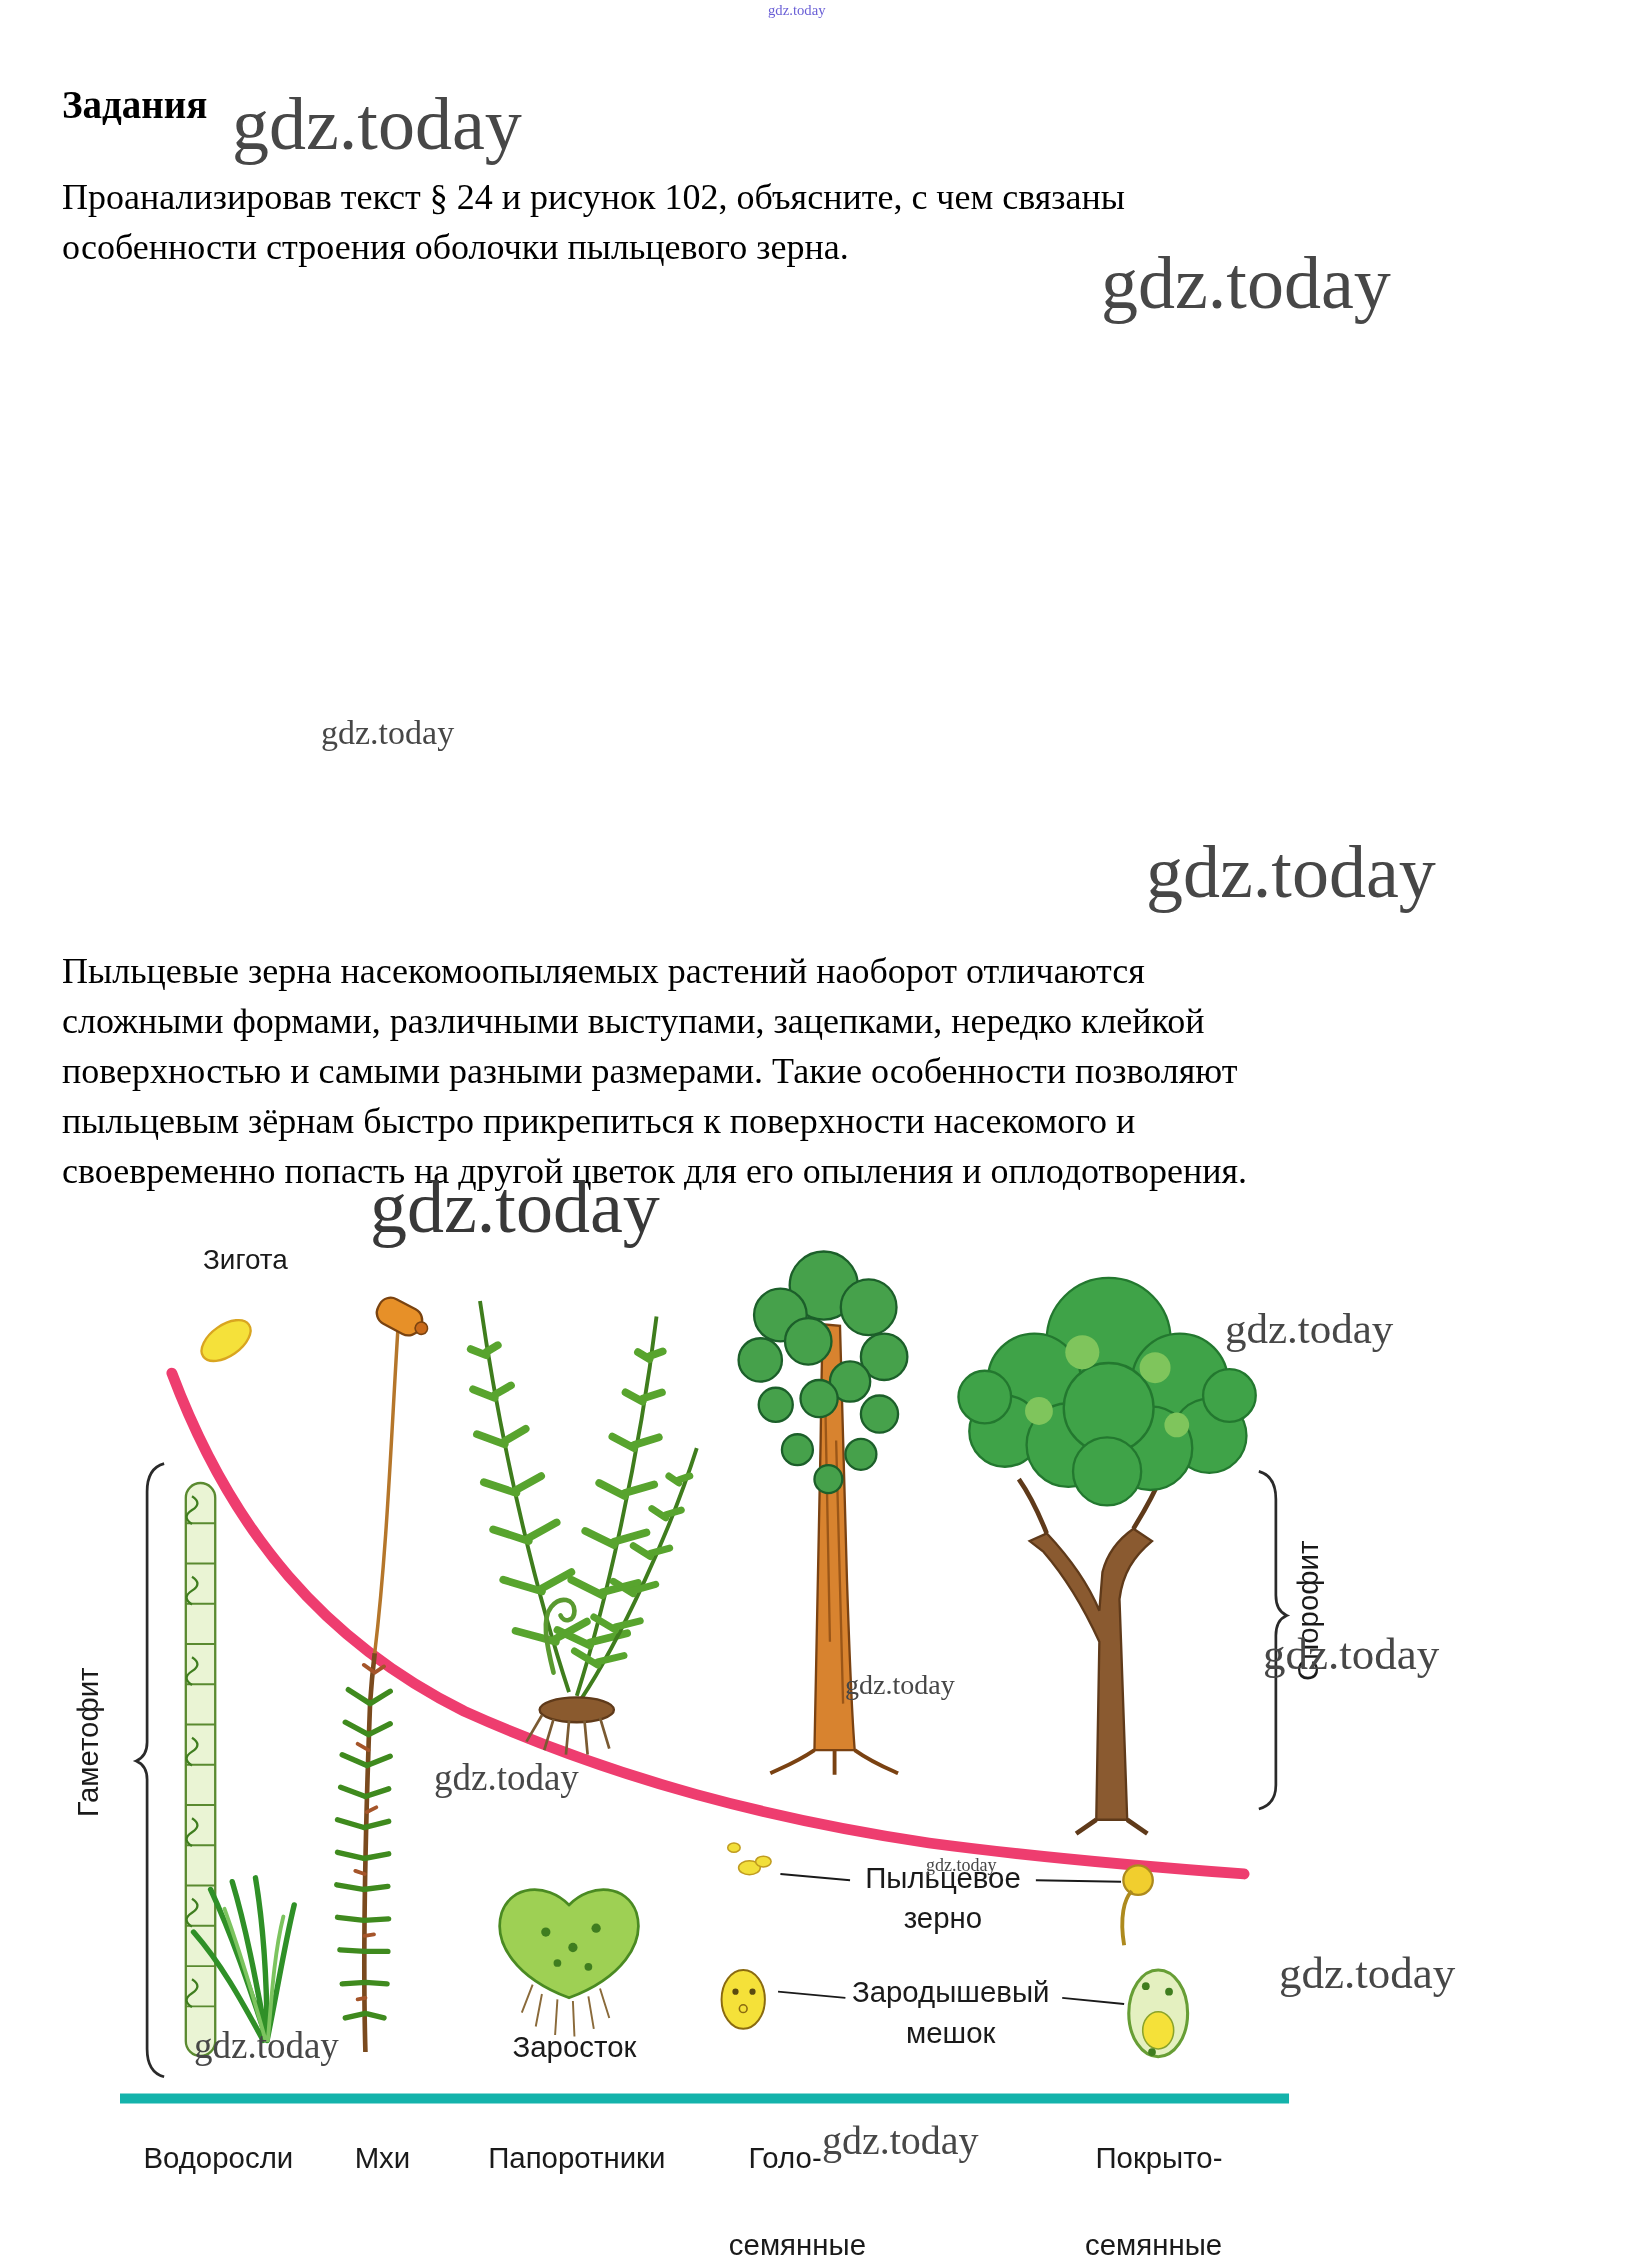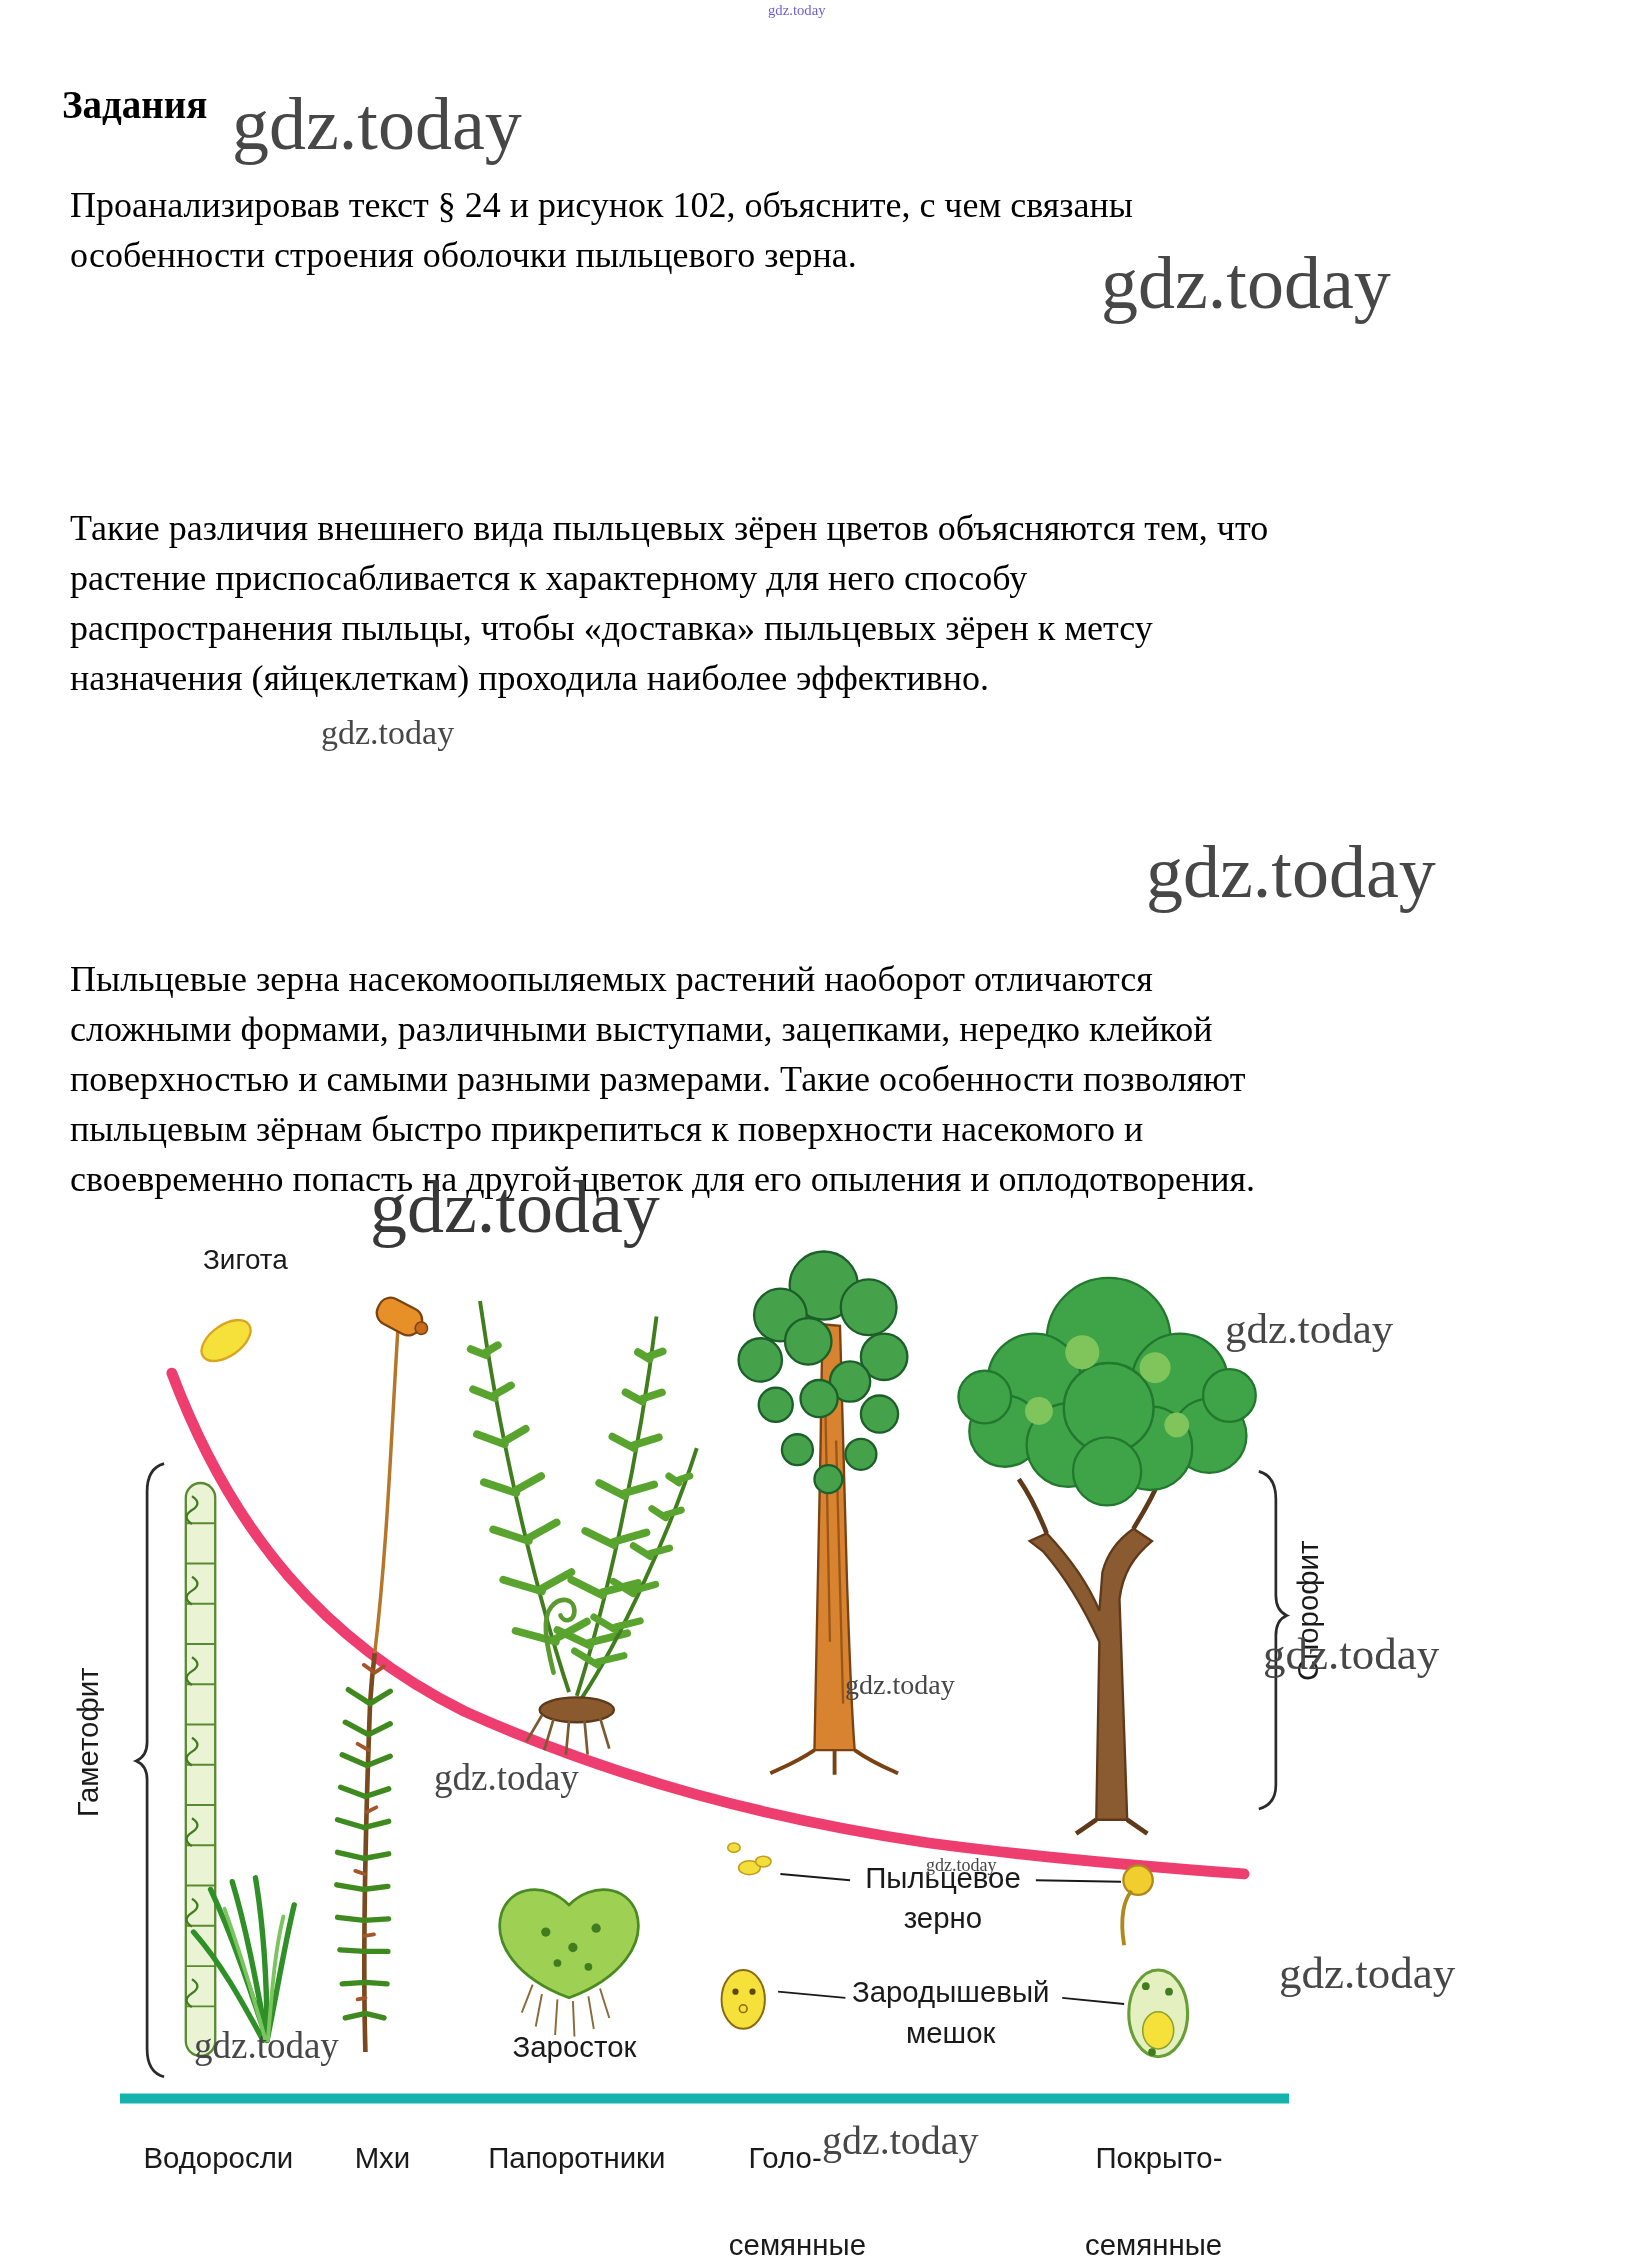--- a/index.html
+++ b/index.html
@@ -1,19 +1,19 @@
 <!DOCTYPE html>
 <html style="font-size:12.4px"><head>
 <meta charset="utf-8">
 <style>
   html,body{margin:0;padding:0;background:#fff;}
   .page{position:relative;width:1632px;height:2261px;background:#ffffff;overflow:hidden;
         font-family:"Liberation Serif",serif;color:#000;}
   .heading{position:absolute;left:62px;top:82px;font-size:39px;font-weight:bold;margin:0;font-family:Liberation Serif, serif;}
-  .para{position:absolute;left:62px;width:1537px;margin:8px;font-size:36px;line-height:50px;
+  .para{position:absolute;left:62px;width:1537px;margin:0;font-size:36px;line-height:50px;
         white-space:pre-line;}
   .p1{top:172px}.p2{top:311px}.p3{top:495px}.p4{top:739px}.p5{top:946px}
   .wm{position:absolute;font-family:Liberation Serif, serif;color:#474747;white-space:nowrap;
       line-height:1;z-index:5;}
   .wm-top{left:768px;top:3.1px;font-size:14.7px;color:#6a5fd6;}
   .wm-1{left:232px;top:87px;font-size:74px;}
   .wm-2{left:1101px;top:246px;font-size:74px;}
   .wm-3{left:321px;top:716px;font-size:34px;}
   .wm-4{left:1146px;top:835px;font-size:74px;}
   .wm-5{left:370px;top:1170px;font-size:74px;color:#383838;}
@@ -31,24 +31,20 @@
 </style>
 </head>
 <body>
 
 <div class="page">
 
   <h1 class="heading">Задания</h1>
 
   <p class="para p1">Проанализировав текст § 24 и рисунок 102, объясните, с чем связаны
 особенности строения оболочки пыльцевого зерна.</p>
-  <p class="para p3">Такие различия внешнего вида пыльцевых зёрен цветов объясняются тем, что
-растение приспосабливается к характерному для него способу
-распространения пыльцы, чтобы «доставка» пыльцевых зёрен к метсу
-назначения (яйцеклеткам) проходила наиболее эффективно.</p>
   <p class="para p5">Пыльцевые зерна насекомоопыляемых растений наоборот отличаются
 сложными формами, различными выступами, зацепками, нередко клейкой
 поверхностью и самыми разными размерами. Такие особенности позволяют
 пыльцевым зёрнам быстро прикрепиться к поверхности насекомого и
 своевременно попасть на другой цветок для его опыления и оплодотворения.</p>
 
   <svg class="diagram" width="1632" height="1054" viewBox="0 0 2108 1361">
 
     <g>
       <path d="M222,213 C300,420 420,560 600,650 C800,740 1000,790 1200,820 C1350,840 1500,852 1607,860" fill="none" stroke-width="14" stroke-linecap="round" stroke="#ee3d6f"></path>

